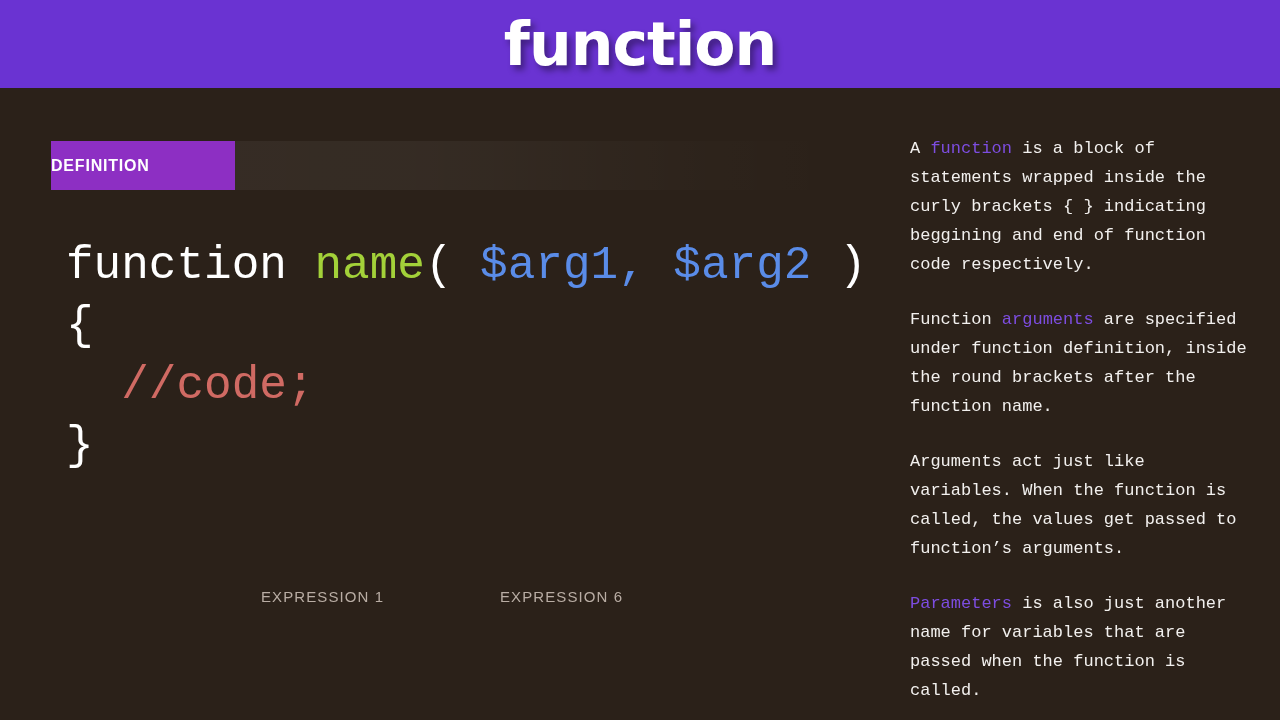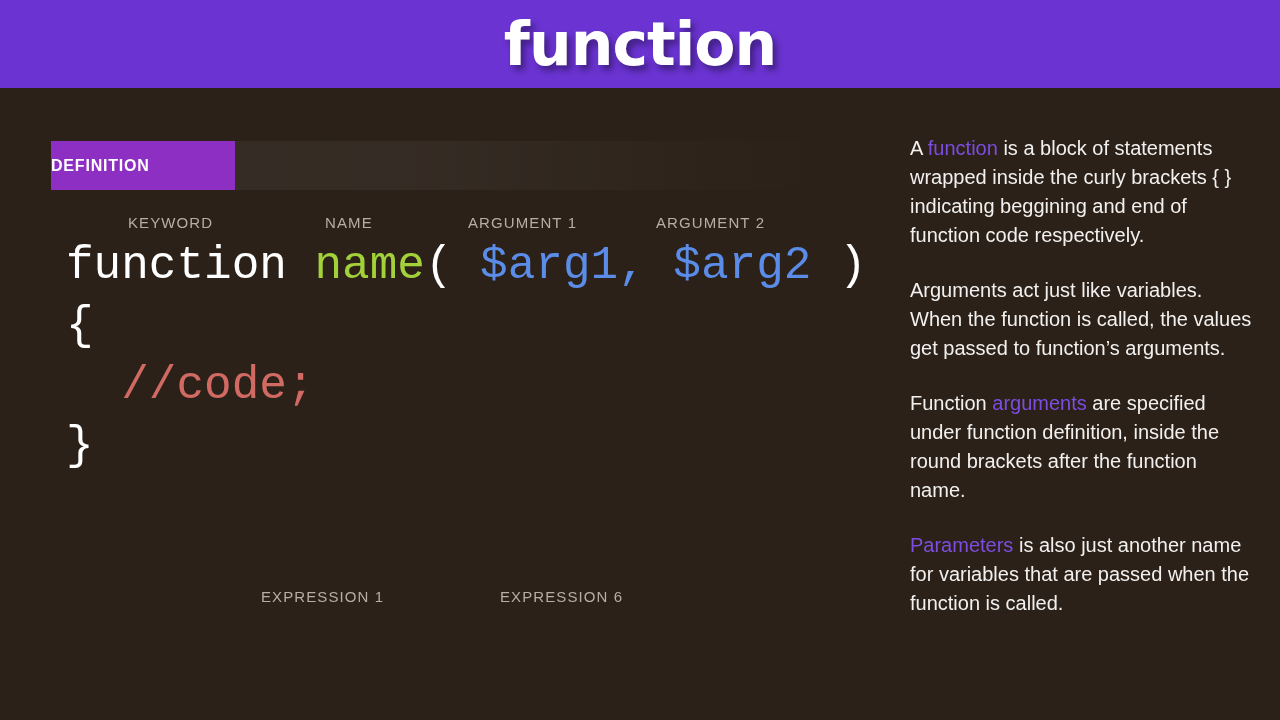--- a/index.html
+++ b/index.html
@@ -124,22 +124,22 @@
 
   
   .right-panel {
     position: absolute;
     left: 885px; top: 88px;
     width: 395px;
     height: 632px;
     padding: 46px 24px 0 25px;
   }
   .para {
-    font-family: Liberation Sans, sans-serif;
-    font-size: 20px;
+    font-family: Liberation Mono, monospace;
+    font-size: 17px;
     line-height: 29px;
     color: #f2f0ee;
     margin-bottom: 26px;
   }
   .hl { color: #7d4de0; }
 </style>
 </head>
 <body>
 
 <div id="slide">
@@ -149,41 +149,35 @@
   </div>
 
   <div class="left-panel">
 
     <div class="section-bar" id="bar-definition">
       <div class="badge badge-definition">
         <span class="badge-label">DEFINITION</span>
       </div>
     </div>
 
-    <div class="label-row" id="labels-def">
-        <span class="ann-label" style="left: 128px;">KEYWORD</span>
-        <span class="ann-label" style="left: 325px;">NAME</span>
-        <span class="ann-label" style="left: 468px;">ARGUMENT 1</span>
-        <span class="ann-label" style="left: 656px;">ARGUMENT 2</span>
-      </div>
 
     <div class="code-block" id="code-definition"><span class="tok-plain">function</span><span class="tok-plain"> </span><span class="tok-name">name</span><span class="tok-plain">( </span><span class="tok-var">$arg1</span><span class="tok-var">, </span><span class="tok-var">$arg2</span><span class="tok-plain"> )</span>
 <span class="tok-plain">{</span>
 <span class="tok-plain">  </span><span class="tok-commen">//code;</span>
 <span class="tok-plain">}</span></div>
 
 
     <div class="label-row" id="labels-call">
         <span class="ann-label" style="left: 261px;">EXPRESSION 1</span>
         <span class="ann-label" style="left: 500px;">EXPRESSION 6</span>
       </div>
 
 
   </div>
 
   <div class="right-panel" id="explanation-panel">
       <div class="para"><span>A </span><span class="hl">function</span><span> is a block of statements wrapped inside the curly brackets { } indicating beggining and end of function code respectively.</span></div>
+      <div class="para"><span>Function </span><span class="hl">arguments</span><span> are specified under function definition, inside the round brackets after the function name.</span></div>
       <div class="para"><span>Arguments act just like variables. When the function is called, the values get passed to function’s arguments.</span></div>
-      <div class="para"><span>Function </span><span class="hl">arguments</span><span> are specified under function definition, inside the round brackets after the function name.</span></div>
       <div class="para"><span class="hl">Parameters</span><span> is also just another name for variables that are passed when the function is called.</span></div>
     </div>
 
 </div>
 
 </body></html>

